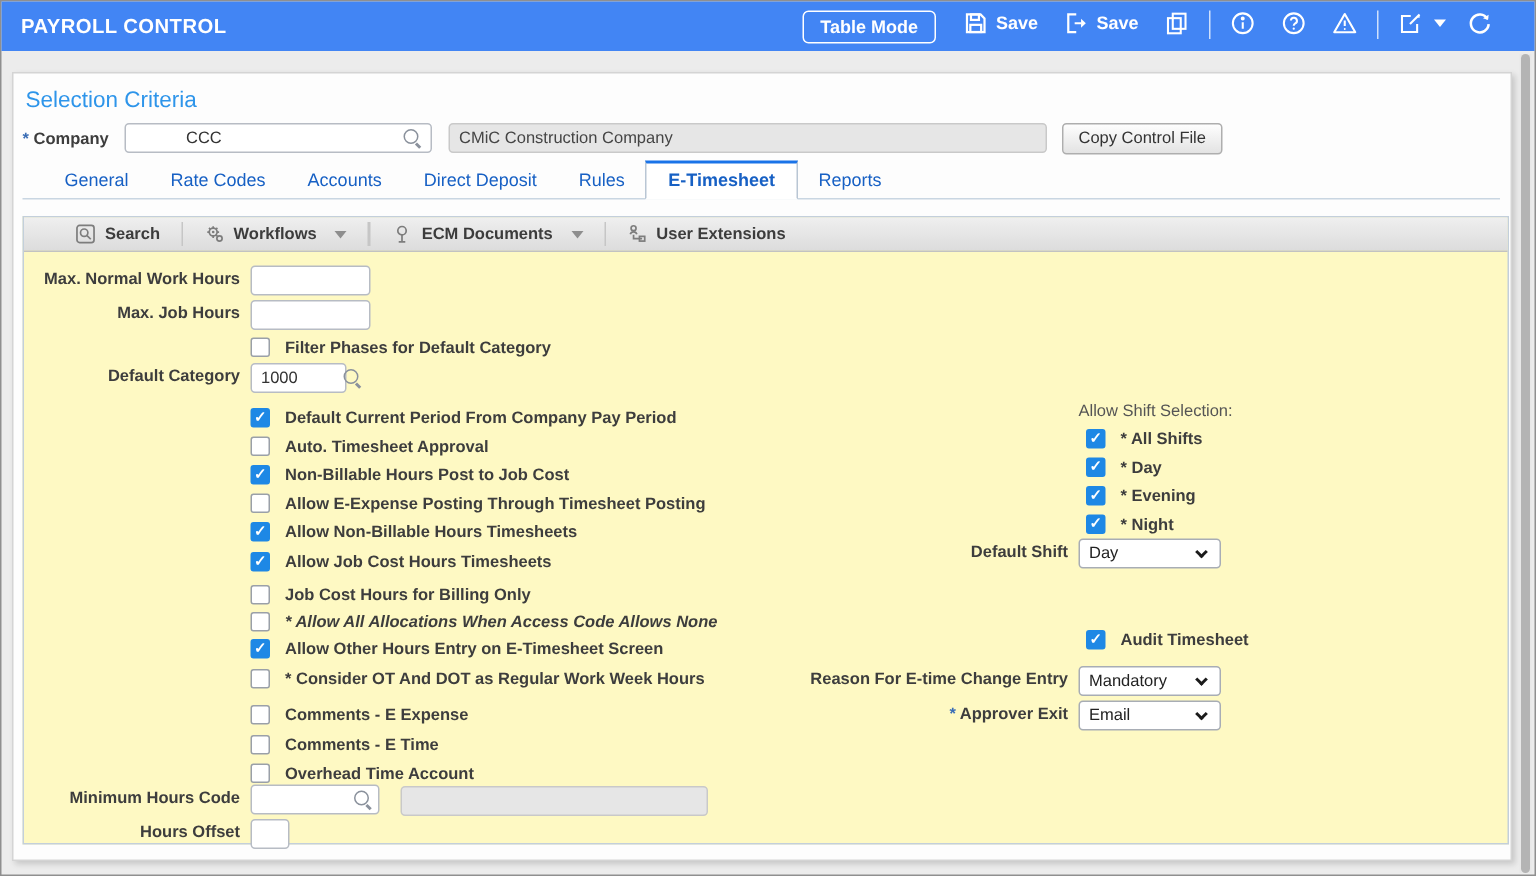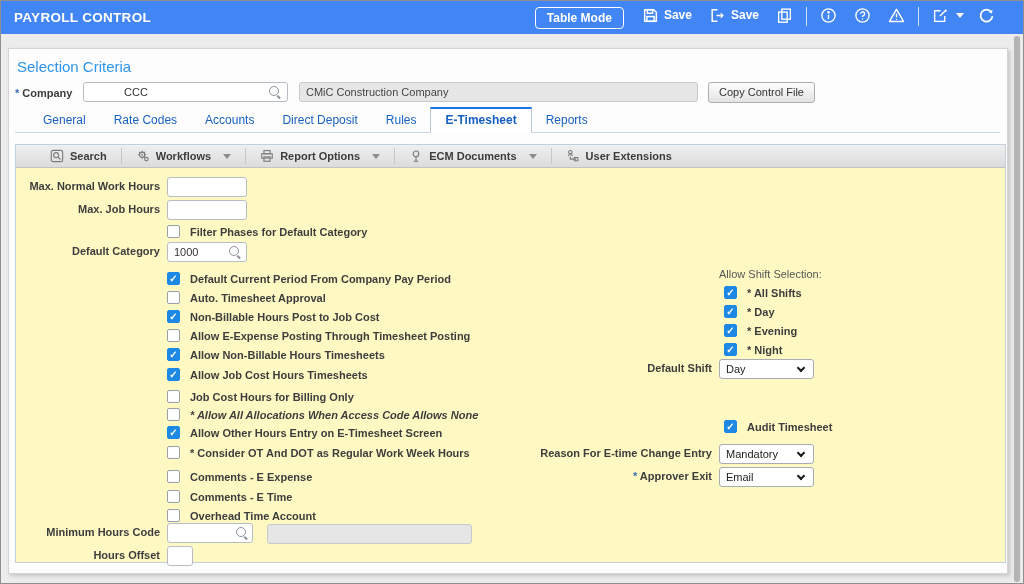--- a/index.html
+++ b/index.html
@@ -219,31 +219,20 @@
                 <circle cx="7" cy="6.5" r="3"></circle>
                 <circle cx="7" cy="6.5" r="1" fill="currentColor" stroke="none"></circle>
                 <path d="M7 2v1.6 M7 9.4V11 M2.5 6.5h1.6 M9.9 6.5h1.6 M3.8 3.3l1.1 1.1 M9.1 8.6l1.1 1.1 M10.2 3.3 9.1 4.4"></path>
                 <circle cx="11.8" cy="11.5" r="2"></circle>
               </svg>
             </span>
             <span>Workflows</span>
             <span class="tb-caret"></span>
           </div>
           <span class="tb-sep"></span>
-          <div class="tb-item">
-            <span class="tb-icon">
-              <svg viewBox="0 0 16 16" fill="none" stroke="currentColor" stroke-width="1.3">
-                <rect x="4.5" y="1.8" width="7" height="3.6"></rect>
-                <rect x="2" y="5.4" width="12" height="5"></rect>
-                <rect x="4.5" y="9" width="7" height="5"></rect>
-              </svg>
-            </span>
-            <span>Report Options</span>
-            <span class="tb-caret"></span>
-          </div>
           <span class="tb-sep"></span>
           <div class="tb-item">
             <span class="tb-icon">
               <svg viewBox="0 0 16 16" fill="none" stroke="currentColor" stroke-width="1.3">
                 <circle cx="8" cy="5.5" r="3.2"></circle>
                 <path d="M8 8.7 V14"></path>
                 <path d="M5.5 14 h5"></path>
               </svg>
             </span>
             <span>ECM Documents</span>
@@ -270,21 +259,21 @@
 
         <span class="rlabel" style="top:35px">Max. Job Hours</span>
         <input class="tinput" style="left: 151px; top: 32px; width: 80px;" value="">
 
         <div class="cb-row" style="left:151px; top:57px;">
           <span class="cb" id="filter-phases-cb"></span>
           <span class="cb-label">Filter Phases for Default Category</span>
         </div>
 
         <span class="rlabel" style="top:77px">Default Category</span>
-        <input class="tinput" style="left: 151px; top: 74px; width: 80px; padding-right: 20px;" value="1000">
+        <input class="tinput" style="left: 151px; top: 74px; width: 64px; padding-right: 20px;" value="1000">
         <span class="mag" style="left:212px; top:77px;"></span>
 
         <div id="left-checks">
             <div class="cb-row" style="left: 151px; top: 104px;">
               <span class="cb checked"></span>
               <span class="cb-label">Default Current Period From Company Pay Period</span>
             </div>
             <div class="cb-row" style="left: 151px; top: 123px;">
               <span class="cb"></span>
               <span class="cb-label">Auto. Timesheet Approval</span>

